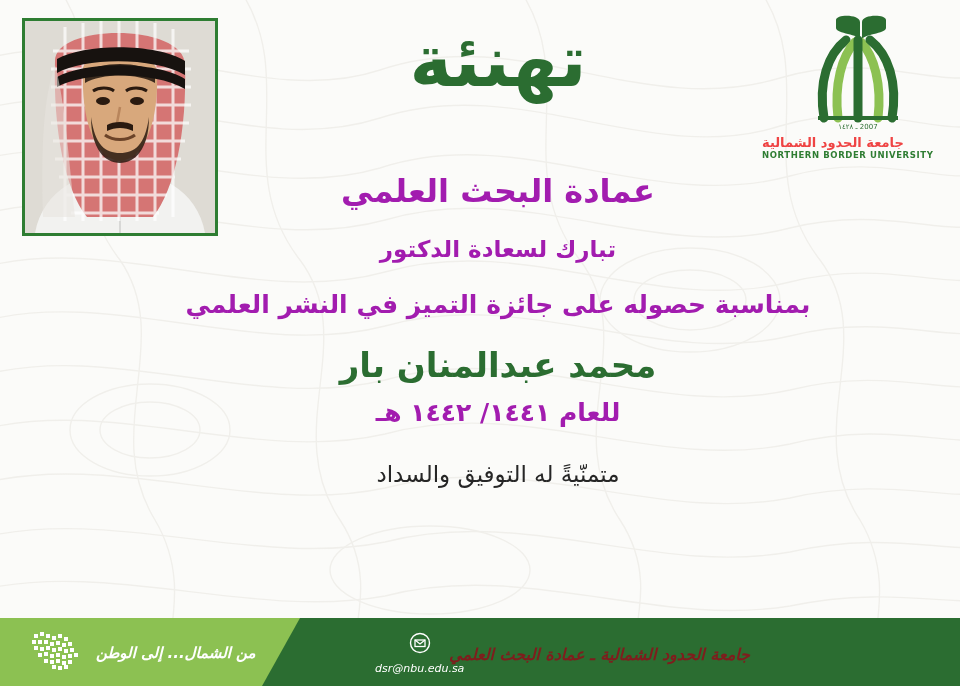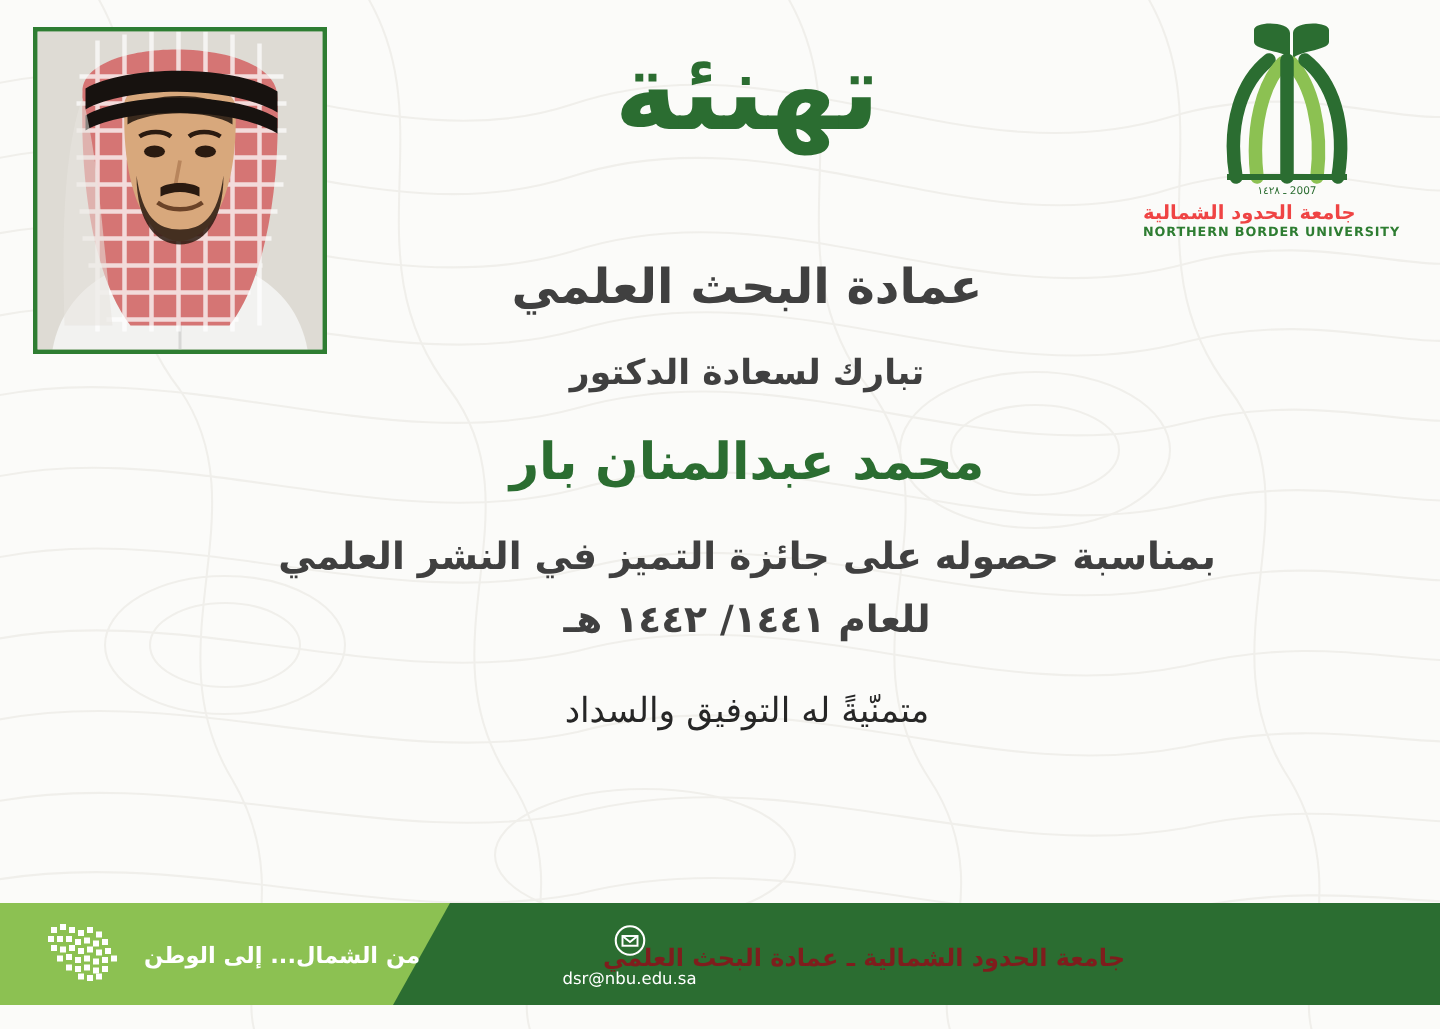--- a/index.html
+++ b/index.html
@@ -90,21 +90,21 @@
     margin-bottom: 6px;
   }
   .tahniaa-word {
     font-family: "DejaVu Sans", sans-serif;
     font-size: 72px;
     font-weight: bold;
     color: #2b6d31;
     line-height: 1.2;
   }
   .line {
-    color: #404040;
+    color: #a21caf;
     direction: rtl;
   }
   .l1 {
     font-size: 32px;
     font-weight: bold;
     margin-top: 34px;
   }
   .l2 {
     font-size: 23px;
     font-weight: bold;
@@ -129,23 +129,24 @@
   .l6 {
     font-size: 23px;
     margin-top: 34px;
     color: #262626;
   }
 
   
   .footer {
     position: absolute;
     left: 0;
-    bottom: 16px;
+    bottom: 0;
     width: 772px;
     height: 68px;
+    font-style: italic;
   }
   .footer-bg-left {
     position: absolute;
     left: 0;
     bottom: 0;
     width: 340px;
     height: 68px;
     background: #8cc152;
   }
   .footer-bg-right {
@@ -311,22 +312,22 @@
     <div class="logo-text-ar">جامعة الحدود الشمالية</div>
     <div class="logo-text-en">NORTHERN BORDER UNIVERSITY</div>
   </div>
 
   <div class="center">
     <div class="tahniaa">
       <div class="tahniaa-word">تهنئة</div>
     </div>
     <div class="line l1">عمادة البحث العلمي</div>
     <div class="line l2">تبارك لسعادة الدكتور</div>
+    <div class="line l4">بمناسبة حصوله على جائزة التميز في النشر العلمي</div>
     <div class="line l3">محمد عبدالمنان بار</div>
-    <div class="line l4">بمناسبة حصوله على جائزة التميز في النشر العلمي</div>
     <div class="line l5">للعام ١٤٤١/ ١٤٤٢ هـ</div>
     <div class="line l6">متمنّيةً له التوفيق والسداد</div>
   </div>
 
   <div class="footer">
     <div class="footer-bg-left"></div>
     <div class="footer-bg-right"></div>
 
     <svg class="map-ico" viewBox="0 0 58 46">
       <g fill="#ffffff">

